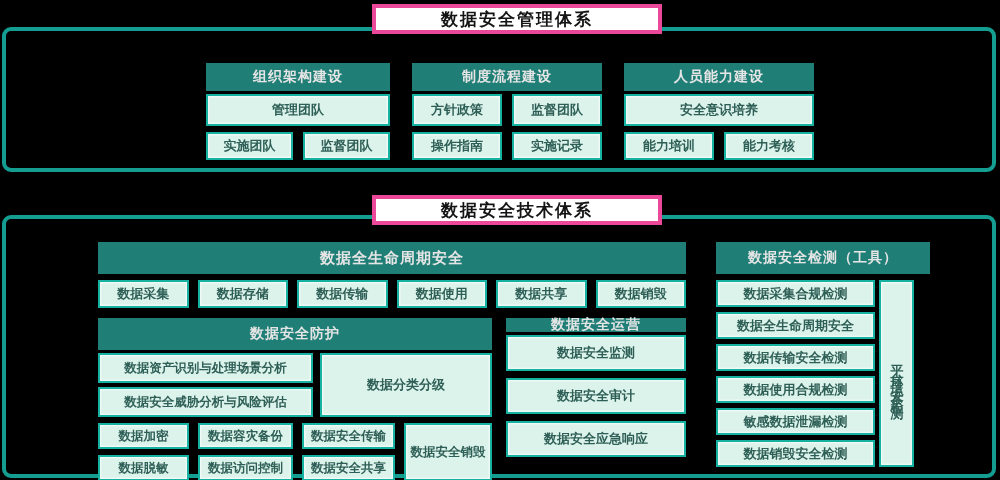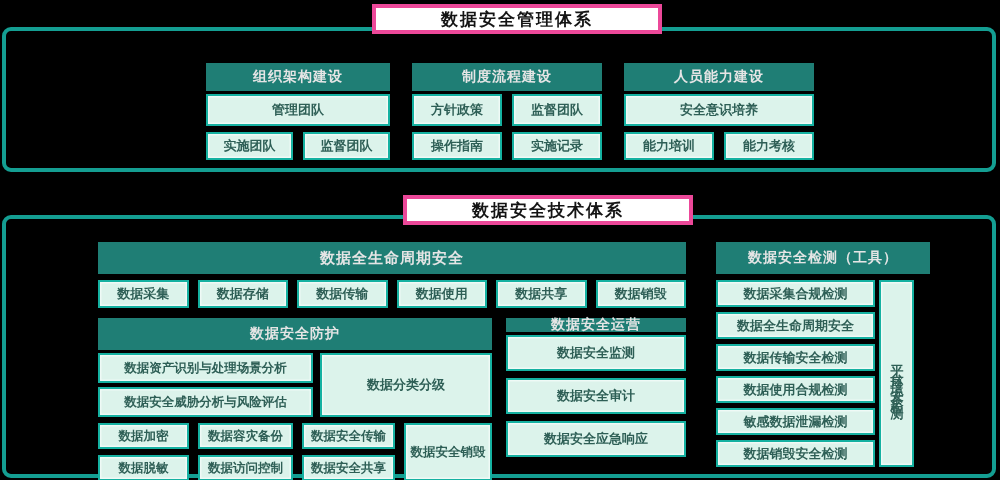--- a/index.html
+++ b/index.html
@@ -26,21 +26,21 @@
     left:372px; width:290px; height:30px;
     background:#ffffff;
     border:4px solid #ec4899;
     box-sizing:border-box;
     z-index:5;
     display:flex; align-items:center; justify-content:center;
     font-size:17px; font-weight:bold; color:#141414;
     letter-spacing:2px;
   }
   #title-mgmt{ top:4px; }
-  #title-tech{ top:195px;margin-left:31px; }
+  #title-tech{ top:195px; }
 
   .hdr{
     background:#1f7e75;
     color:#e5e5e5;
     font-weight:bold;
     font-size:14px;
     letter-spacing:1px;
     display:flex; align-items:center; justify-content:center;
     box-sizing:border-box;
   }

